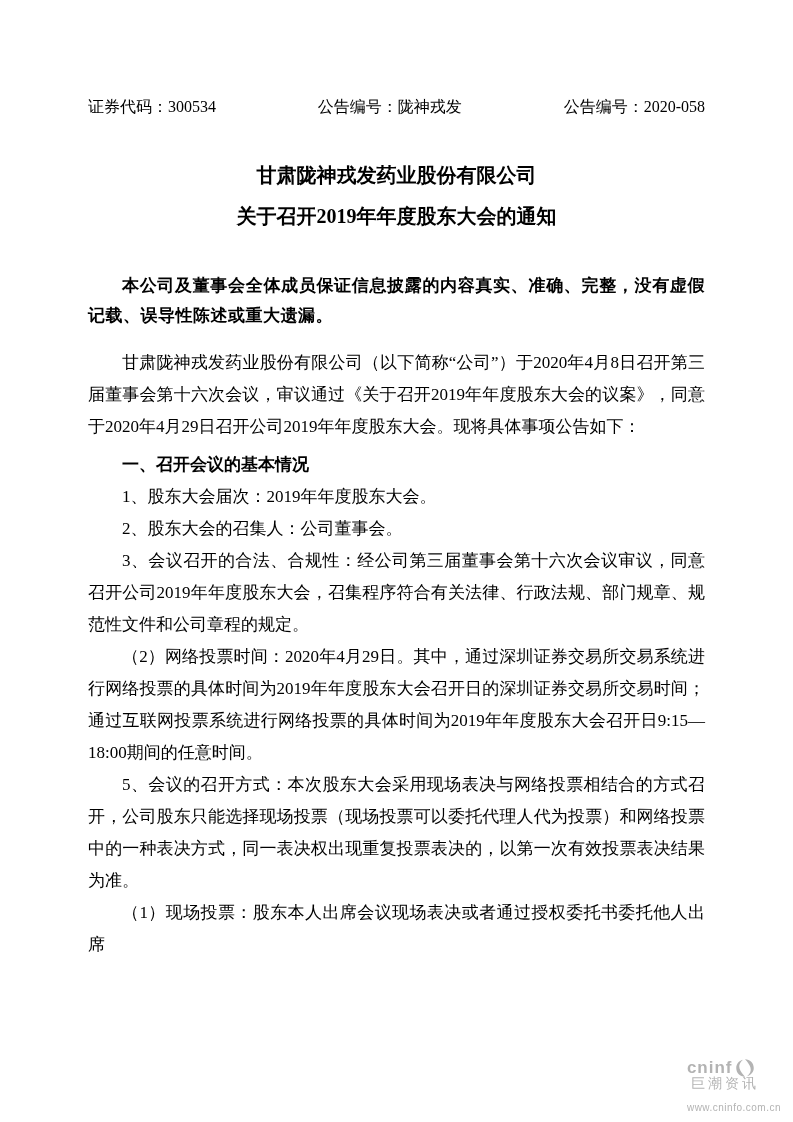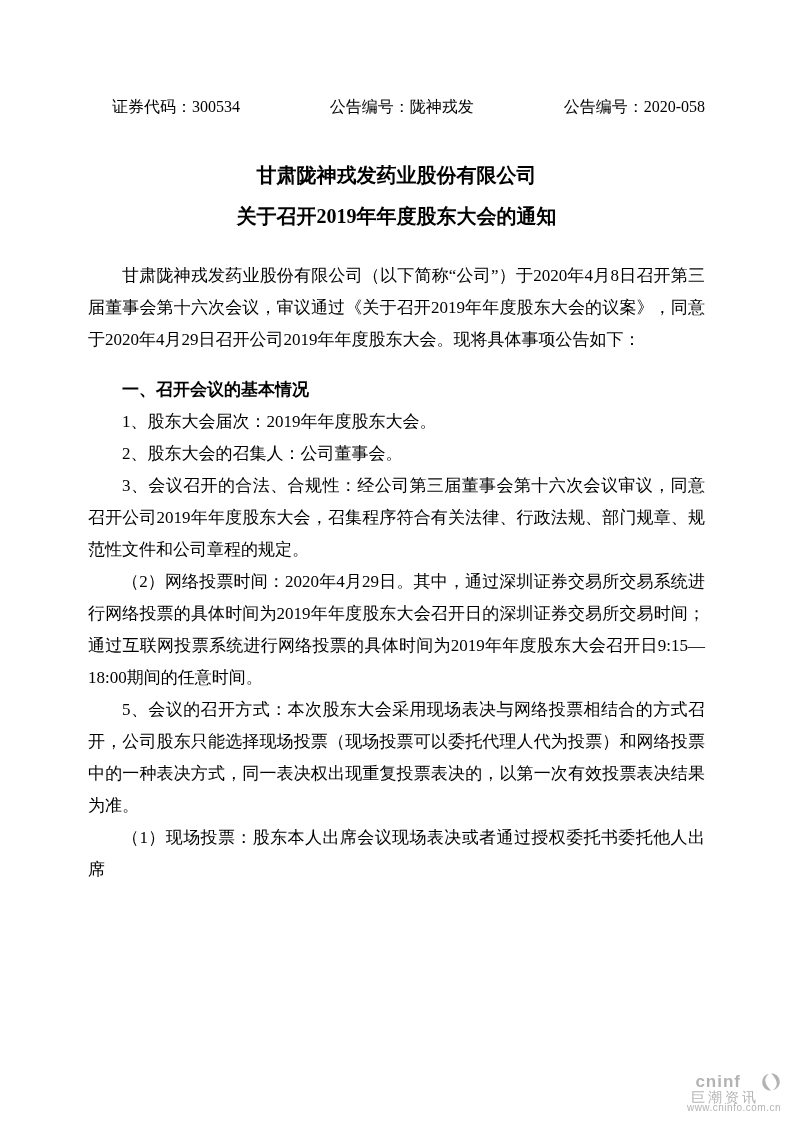--- a/index.html
+++ b/index.html
@@ -13,21 +13,20 @@
     color: #000000;
   }
   .content { padding: 95px 88px 0 88px; }
 
   .doc-header {
     display: flex;
     justify-content: space-between;
     font-size: 16px;
     line-height: 24px;
     margin-bottom: 36px;
-    margin-left: 24px;
   }
   .title {
     font-size: 20px;
     font-weight: bold;
     text-align: center;
     margin: 0;
     line-height: 41px;
   }
   .disclaimer {
     font-size: 17px;
@@ -38,75 +37,76 @@
     letter-spacing: 0.5px;
     margin: 34px 0 0 0;
   }
   .para {
     font-size: 17px;
     line-height: 32px;
     text-align: justify;
     text-indent: 2em;
     margin: 0;
   }
-  .intro { margin-top: 23px; }
+  .intro { margin-top: 16px; }
   .section-heading {
     font-size: 17px;
     font-weight: bold;
     line-height: 32px;
     text-indent: 2em;
-    margin: 18px 0 0 0;
+    margin: 6px 0 0 0;
   }
 
   .cninfo {
     position: absolute;
     right: 12px;
     bottom: 8px;
     text-align: right;
     font-family: "Liberation Sans", sans-serif;
     color: #b3b3b3;
   }
   .cninfo-brand {
     display: flex;
     align-items: center;
-    justify-content: flex-end;
-    gap: 20px;
+    justify-content: flex-start;
+    gap: 2px;
     font-size: 17px;
     font-weight: bold;
     letter-spacing: 1px;
     line-height: 18px;
   }
   .cninfo-swirl { width: 20px; height: 20px; }
   .cninfo-cn {
     font-size: 14px;
     letter-spacing: 3px;
     line-height: 10px;
     margin-right: 22px;
   }
   .cninfo-url {
     font-size: 10px;
     letter-spacing: 0.5px;
     line-height: 12px;
-    margin-top: 0;
+    margin-top: 14px;
   }
 </style>
 </head>
 <body>
 
 <div class="content">
 
   <div class="doc-header">
     <span>证券代码：300534</span>
     <span>公告编号：陇神戎发</span>
     <span>公告编号：2020-058</span>
   </div>
 
   <h1 class="title">甘肃陇神戎发药业股份有限公司</h1>
   <h1 class="title">关于召开2019年年度股东大会的通知</h1>
 
+  <p class="disclaimer">本公司及董事会全体成员保证信息披露的内容真实、准确、完整，没有虚假记载、误导性陈述或重大遗漏。</p>
 
   <p class="para intro">甘肃陇神戎发药业股份有限公司（以下简称“公司”）于2020年4月8日召开第三届董事会第十六次会议，审议通过《关于召开2019年年度股东大会的议案》，同意于2020年4月29日召开公司2019年年度股东大会。现将具体事项公告如下：</p>
 
   <h2 class="section-heading">一、召开会议的基本情况</h2>
 
   <p class="para">1、股东大会届次：2019年年度股东大会。</p>
   <p class="para">2、股东大会的召集人：公司董事会。</p>
   <p class="para">3、会议召开的合法、合规性：经公司第三届董事会第十六次会议审议，同意召开公司2019年年度股东大会，召集程序符合有关法律、行政法规、部门规章、规范性文件和公司章程的规定。</p>
   <p class="para">（2）网络投票时间：2020年4月29日。其中，通过深圳证券交易所交易系统进行网络投票的具体时间为2019年年度股东大会召开日的深圳证券交易所交易时间；通过互联网投票系统进行网络投票的具体时间为2019年年度股东大会召开日9:15—18:00期间的任意时间。</p>
   <p class="para">5、会议的召开方式：本次股东大会采用现场表决与网络投票相结合的方式召开，公司股东只能选择现场投票（现场投票可以委托代理人代为投票）和网络投票中的一种表决方式，同一表决权出现重复投票表决的，以第一次有效投票表决结果为准。</p>

